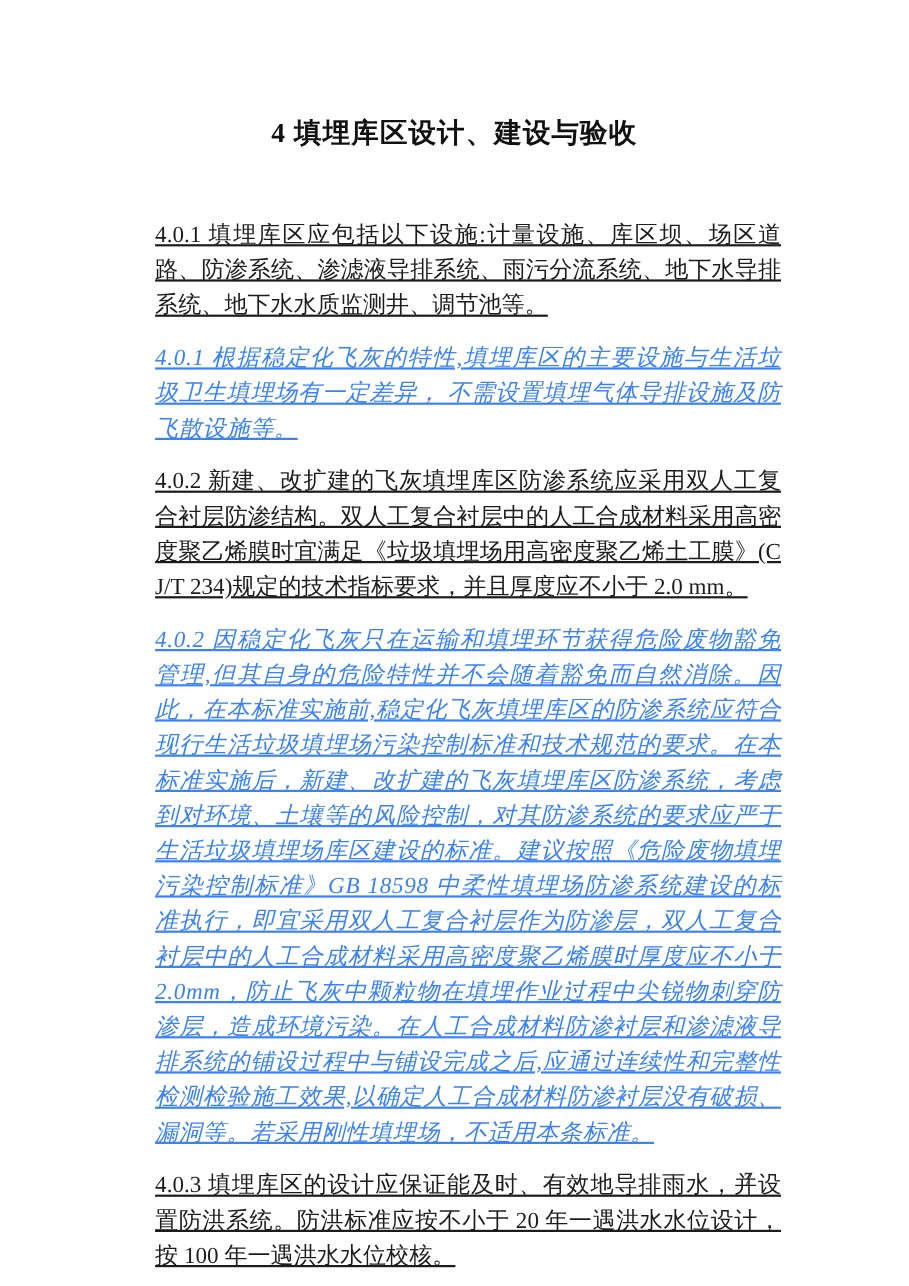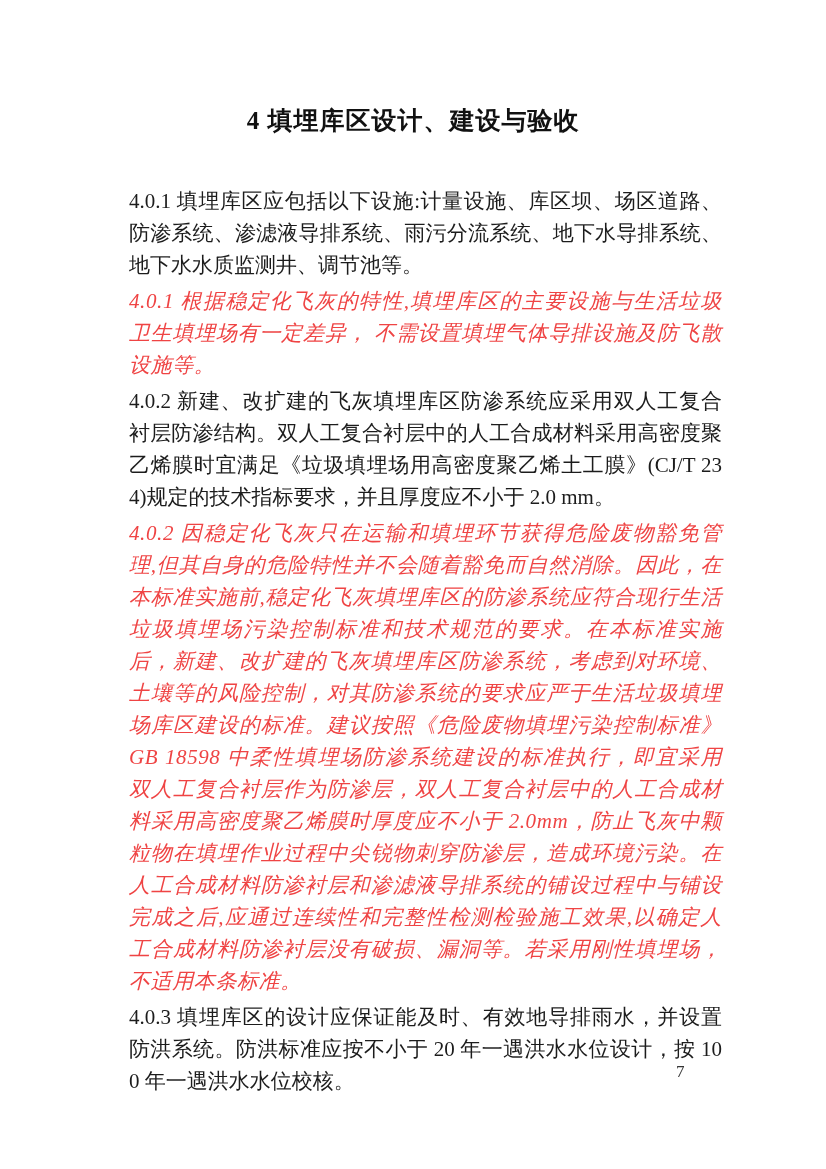--- a/index.html
+++ b/index.html
@@ -30,33 +30,34 @@
   .content {
     position: absolute;
     top: 181px;
     left: 125px;
     width: 601px;
     font-size: 21px;
     line-height: 32px;
     text-align: justify;
   }
   .content p {
-    margin: 4px;
+    margin: 16px;
     padding: 0;
     word-break: break-all;
     text-align: justify;
+    text-decoration: underline;
   }
   .clause {
     font-style: normal;
     color: #1c1c1c;
   }
   .commentary {
     font-style: italic;
     letter-spacing: 0.6px;
-    color: #ef4444;
+    color: #3b82f6;
   }
   .page-number {
     position: absolute;
     top: 1062px;
     left: 676px;
     font-size: 17px;
     color: #333333;
   }
 </style>
 </head>

